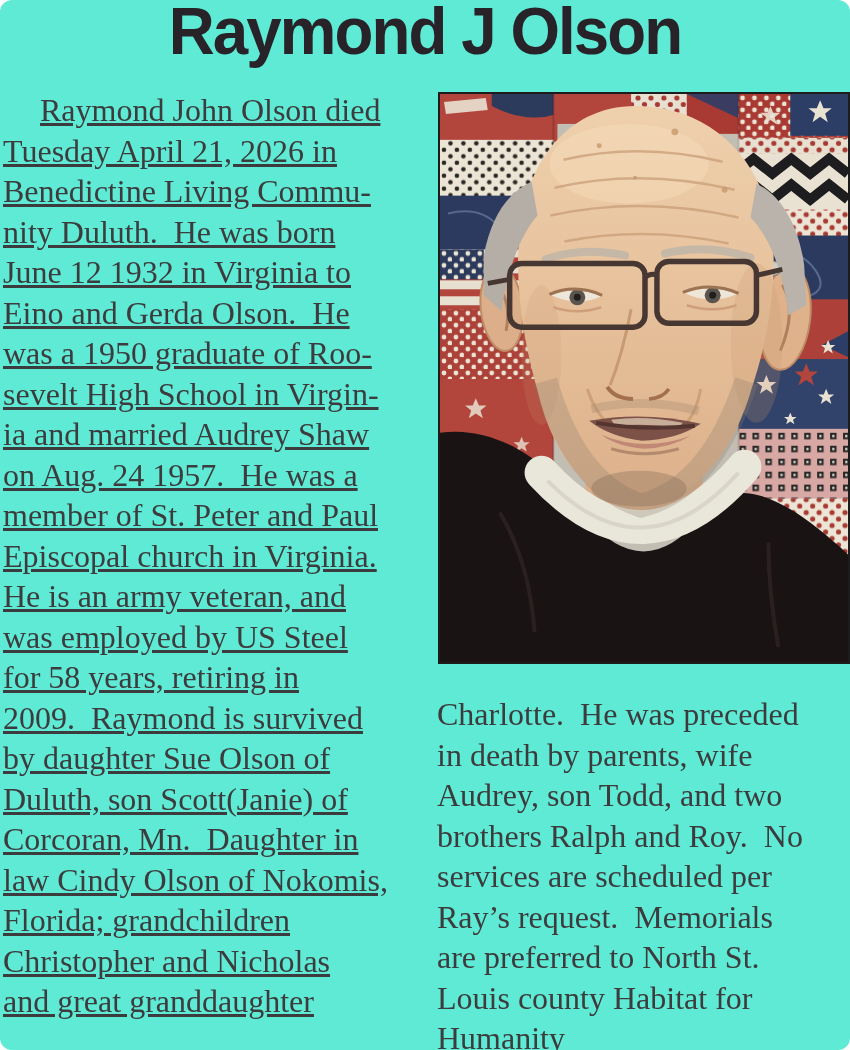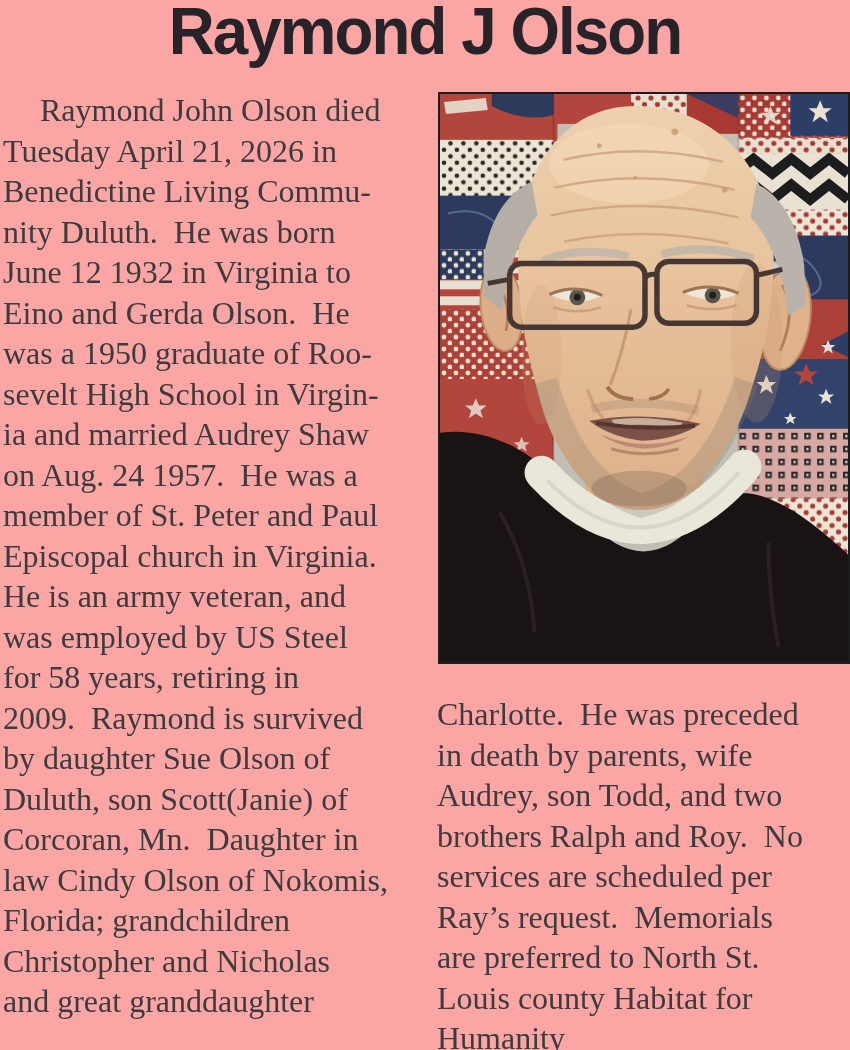--- a/index.html
+++ b/index.html
@@ -1,21 +1,21 @@
 <!DOCTYPE html>
 <html><head>
 <meta charset="utf-8">
 <style>
   html, body { margin:0; padding:0; }
   body {
     width:850px; height:1050px; overflow:hidden;
     background:#ffffff;
     font-family:"Liberation Serif", serif;
   }
-  .page { position:relative; width:850px; height:1050px; background:#fca5a5; overflow:hidden; }
+  .page { position:relative; width:850px; height:1050px; background:#5eead4; overflow:hidden;border-radius:12px; }
 
   .title {
     position:absolute; top:-4px; left:0; width:850px; margin:0;
     text-align:center;
     font-family:"Liberation Sans", sans-serif;
     font-weight:700;
     font-size:67px;
     line-height:1.04;
     letter-spacing:-2px;
     color:#282329;
@@ -23,21 +23,21 @@
     transform-origin:center top;
   }
 
   .col {
     position:absolute;
     color:#3c3b3d;
     font-size:32px;
     line-height:40.5px;
     white-space:pre;
   }
-  .col-left  { left:3px;  top:90px;  width:434px; }
+  .col-left  { left:3px;  top:90px;  width:434px;text-decoration:underline; }
   .col-right { left:437px; top:694px; width:413px; }
   .col-left .tline:first-child { padding-left:37px; }
 
   .photo {
     position:absolute; left:438px; top:92px;
     width:412px; height:572px;
     border:2px solid #1c1c1c;
     box-sizing:border-box;
     background:#b9b2a6;
     margin:0;

